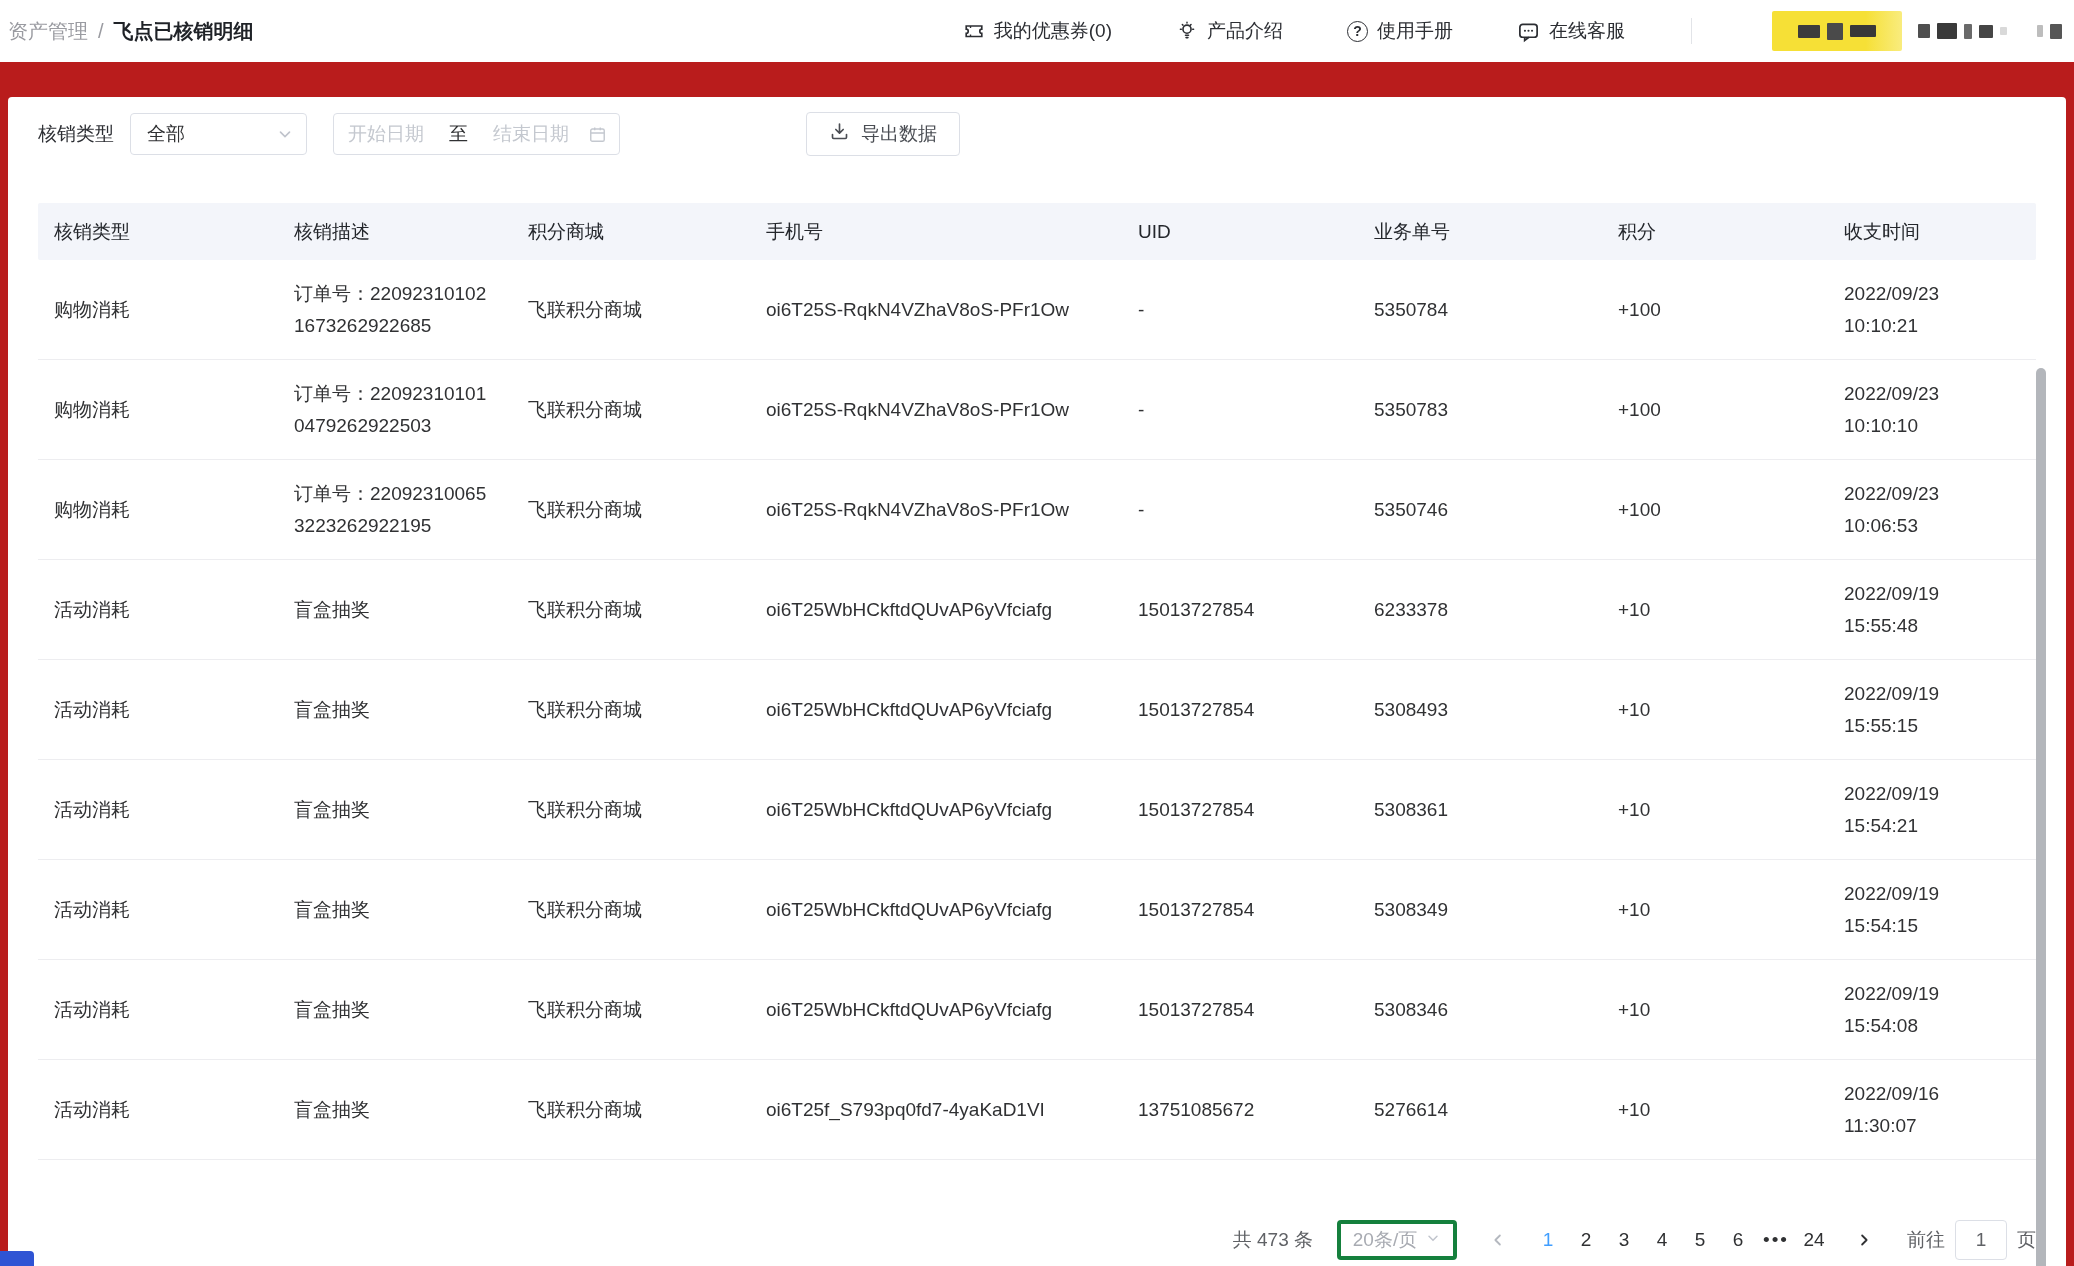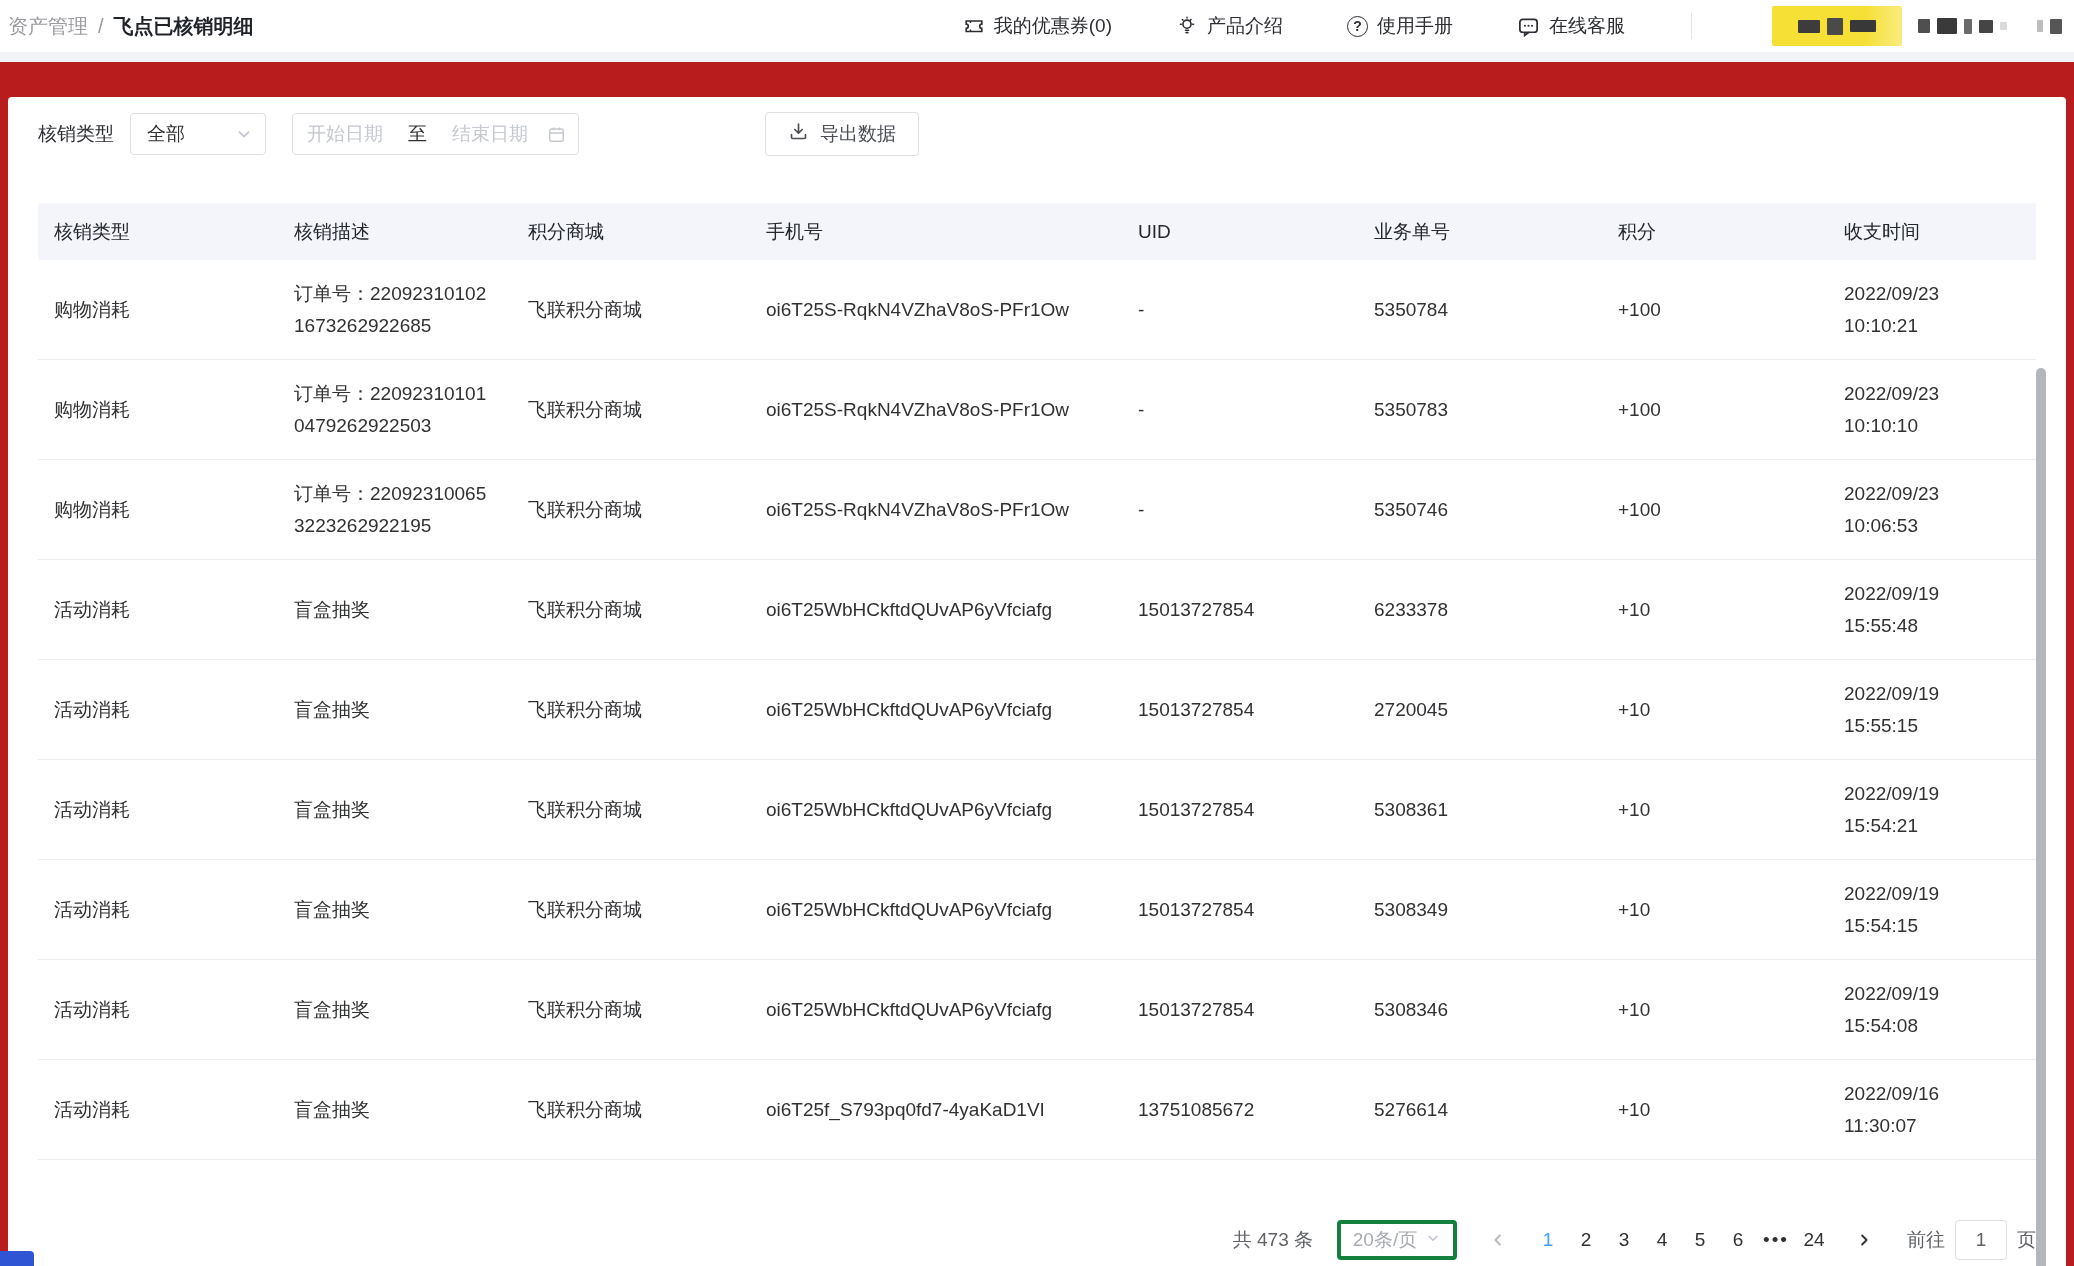--- a/index.html
+++ b/index.html
@@ -4,21 +4,21 @@
 <style>
   * { margin:0; padding:0; box-sizing:border-box; }
   html,body { width:2074px; height:1266px; overflow:hidden; }
   body {
     font-family:"Liberation Sans","DejaVu Sans",sans-serif;
     background:#f0f2f6; color:#303133; position:relative;
   }
 
   
   .topbar{
-    height:52px; background:#fff; display:flex; align-items:center;
+    height:62px; background:#fff; display:flex; align-items:center;
     padding:0 0 0 8px; white-space:nowrap;
   }
   .breadcrumb{ display:flex; align-items:center; font-size:20px; gap:10px; }
   .crumb-root{ color:#9a9ba1; }
   .crumb-sep{ color:#9a9ba1; }
   .crumb-current{ color:#1f2227; font-weight:700; }
   .topnav{ margin-left:auto; display:flex; align-items:center; gap:64px; padding-right:12px; }
   .nav-item{ display:flex; align-items:center; gap:9px; font-size:19px; color:#2c2e33; cursor:pointer; }
   .nav-item svg{ display:block; }
   .nav-divider{ width:1px; height:26px; background:#e2e4e8; margin-left:2px; }
@@ -40,21 +40,21 @@
   .main{ position:absolute; top:62px; left:0; right:0; bottom:0; background:#b91c1c;text-decoration:underline; }
   .card{
     position:absolute; top:35px; left:8px; right:8px; bottom:0;
     background:#fff; border-radius:4px 4px 0 0; padding:16px 30px 0 30px; overflow:hidden;
   }
 
   
   .filterbar{ display:flex; align-items:center; height:42px; margin-bottom:48px; font-size:19px; }
   .filter-label{ color:#2c2e33; margin-right:16px; }
   .select-box{
-    width:136px; height:42px; border:1px solid #dcdfe6; border-radius:4px;
+    width:177px; height:42px; border:1px solid #dcdfe6; border-radius:4px;
     display:flex; align-items:center; padding:0 12px 0 16px; cursor:pointer; background:#fff;
   }
   .select-value{ color:#303133; flex:1; }
   .select-box svg, .datebox svg{ display:block; }
   .datebox{
     width:287px; height:42px; border:1px solid #dcdfe6; border-radius:4px;
     display:flex; align-items:center; justify-content:space-between;
     padding:0 12px 0 14px; margin-left:26px; background:#fff; cursor:pointer;
   }
   .date-ph{ color:#c4c8cf; }
@@ -270,21 +270,21 @@
           <div class="cell">6233378</div>
           <div class="cell">+10</div>
           <div class="cell cell-time">2022/09/19 15:55:48</div>
         </div>
           <div class="t-row">
           <div class="cell">活动消耗</div>
           <div class="cell cell-desc">盲盒抽奖</div>
           <div class="cell">飞联积分商城</div>
           <div class="cell">oi6T25WbHCkftdQUvAP6yVfciafg</div>
           <div class="cell">15013727854</div>
-          <div class="cell">2720045</div>
+          <div class="cell">5308493</div>
           <div class="cell">+10</div>
           <div class="cell cell-time">2022/09/19 15:55:15</div>
         </div>
           <div class="t-row">
           <div class="cell">活动消耗</div>
           <div class="cell cell-desc">盲盒抽奖</div>
           <div class="cell">飞联积分商城</div>
           <div class="cell">oi6T25WbHCkftdQUvAP6yVfciafg</div>
           <div class="cell">15013727854</div>
           <div class="cell">5308361</div>

